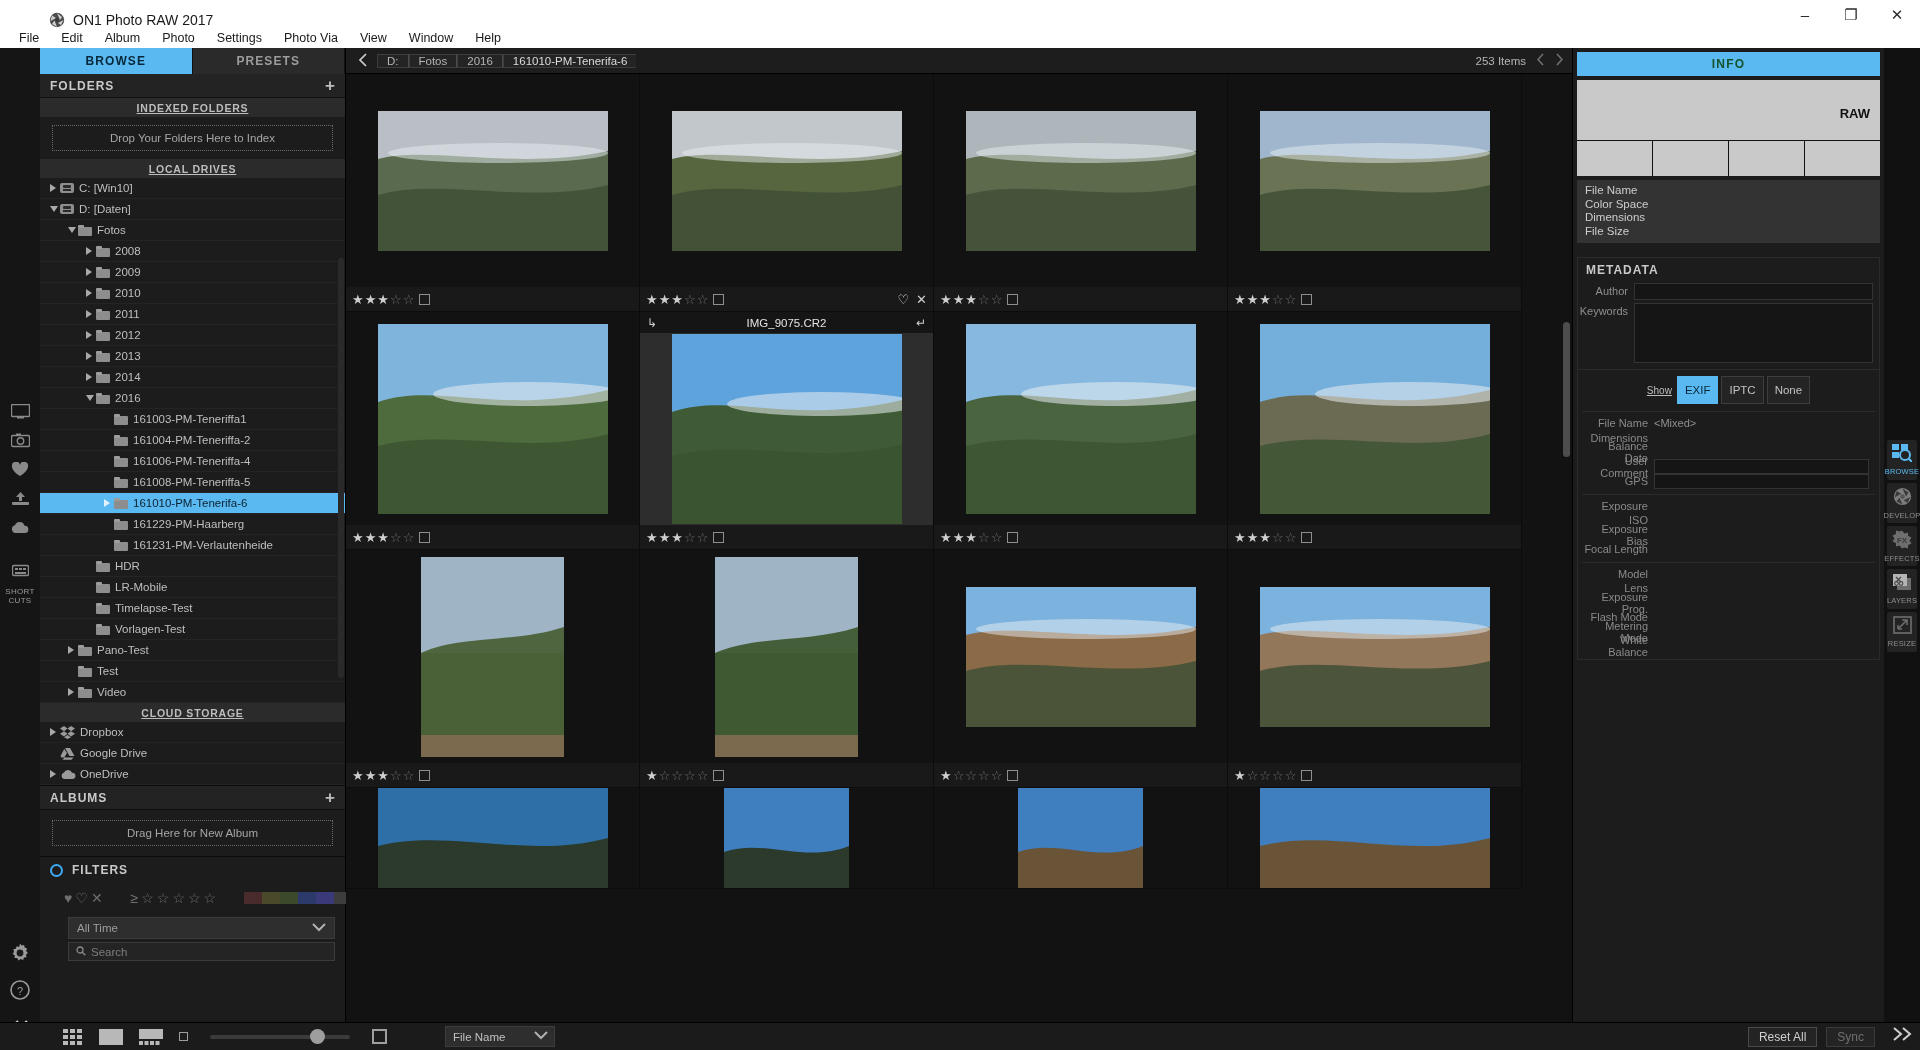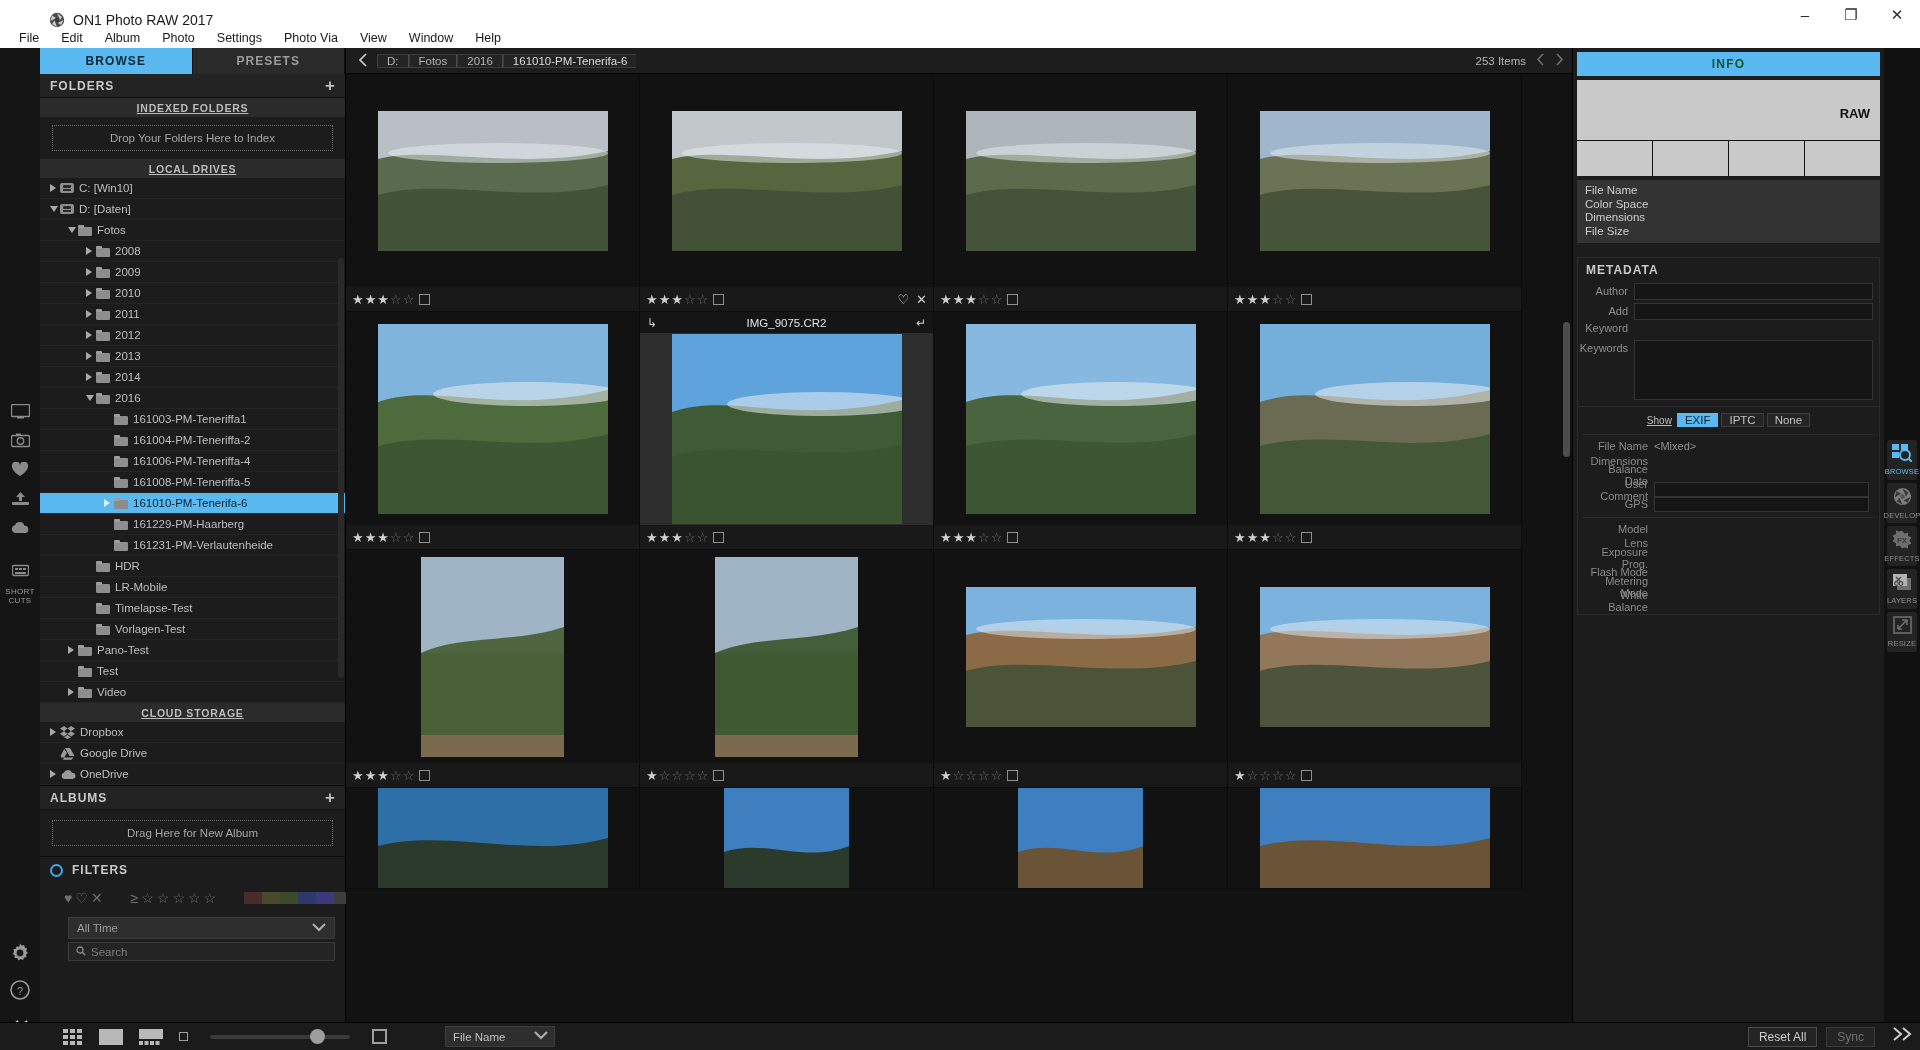--- a/index.html
+++ b/index.html
@@ -137,21 +137,21 @@
   .mdtitle { font-size:12px; font-weight:bold; letter-spacing:1px; color:#c9c9c9; padding:5px 0 6px 8px;}
   .mdrow { display:flex; align-items:flex-start; padding:0 6px 3px 0; }
   .mdlab { width:56px; text-align:right; font-size:11px; color:#8f8f8f; padding-right:6px; flex:none;
      line-height:17px; }
   .mdin { flex:1; background:#151515; border:1px solid #333; height:17px; }
   .mdin.tall { height:48px; }
   .mdin.tall2 { height:60px; }
   .showrow { display:flex; align-items:center; justify-content:center; gap:3px;
      padding:6px 0 7px 0; border-top:1px solid #2b2b2b; margin-top:3px;}
   .showrow .lbl { font-size:10px; color:#bdbdbd; margin-right:2px;text-decoration:underline;}
-  .seg { font-size:11.5px; padding:0 7px; border:1px solid #3d3d3d; color:#c2c2c2; background:#242424;}
+  .seg { font-size:11.5px; padding:7px 7px; border:1px solid #3d3d3d; color:#c2c2c2; background:#242424;}
   .seg.on { background:#5ab9f0; color:#06283a; border-color:#5ab9f0; }
   .exif { margin:0 4px; }
   .exgrp { border-top:1px solid #2b2b2b; padding:4px 0 5px 0;}
   .exrow { display:flex; align-items:center; height:14.5px; }
   .exlab { width:72px; text-align:right; font-size:11px; color:#8a8a8a; padding-right:6px; flex:none;}
   .exval { font-size:11px; color:#8f8f8f; }
   .exin { flex:1; height:15px; background:#151515; border:1px solid #333; margin-right:6px;}
 
   
   .rightrail { width:36px; background:#111; display:flex; flex-direction:column;
@@ -969,24 +969,20 @@
       </div>
 
     <div class="mdsec">
       <div class="mdtitle">METADATA</div>
       <div id="mdfields">
           <div class="mdrow">
             <div class="mdlab">Author</div>
             <div class="mdin"></div>
           </div>
           <div class="mdrow">
-            <div class="mdlab">Add Keyword</div>
-            <div class="mdin"></div>
-          </div>
-          <div class="mdrow">
             <div class="mdlab">Keywords</div>
             <div class="mdin tall2"></div>
           </div>
         </div>
       <div class="showrow">
         <span class="lbl">Show</span>
         <span class="seg on">EXIF</span>
         <span class="seg">IPTC</span>
         <span class="seg">None</span>
       </div>
@@ -1004,20 +1000,38 @@
               <div class="exlab">Balance Date</div>
               <div class="exval"></div>
             </div>
             <div class="exrow">
               <div class="exlab">User Comment</div>
               <div class="exin"></div>
             </div>
             <div class="exrow">
               <div class="exlab">GPS</div>
               <div class="exin"></div>
+            </div>
+          </div>
+          <div class="exgrp">
+            <div class="exrow">
+              <div class="exlab">Exposure</div>
+              <div class="exval"></div>
+            </div>
+            <div class="exrow">
+              <div class="exlab">ISO</div>
+              <div class="exval"></div>
+            </div>
+            <div class="exrow">
+              <div class="exlab">Exposure Bias</div>
+              <div class="exval"></div>
+            </div>
+            <div class="exrow">
+              <div class="exlab">Focal Length</div>
+              <div class="exval"></div>
             </div>
           </div>
           <div class="exgrp">
             <div class="exrow">
               <div class="exlab">Model</div>
               <div class="exval"></div>
             </div>
             <div class="exrow">
               <div class="exlab">Lens</div>
               <div class="exval"></div>

